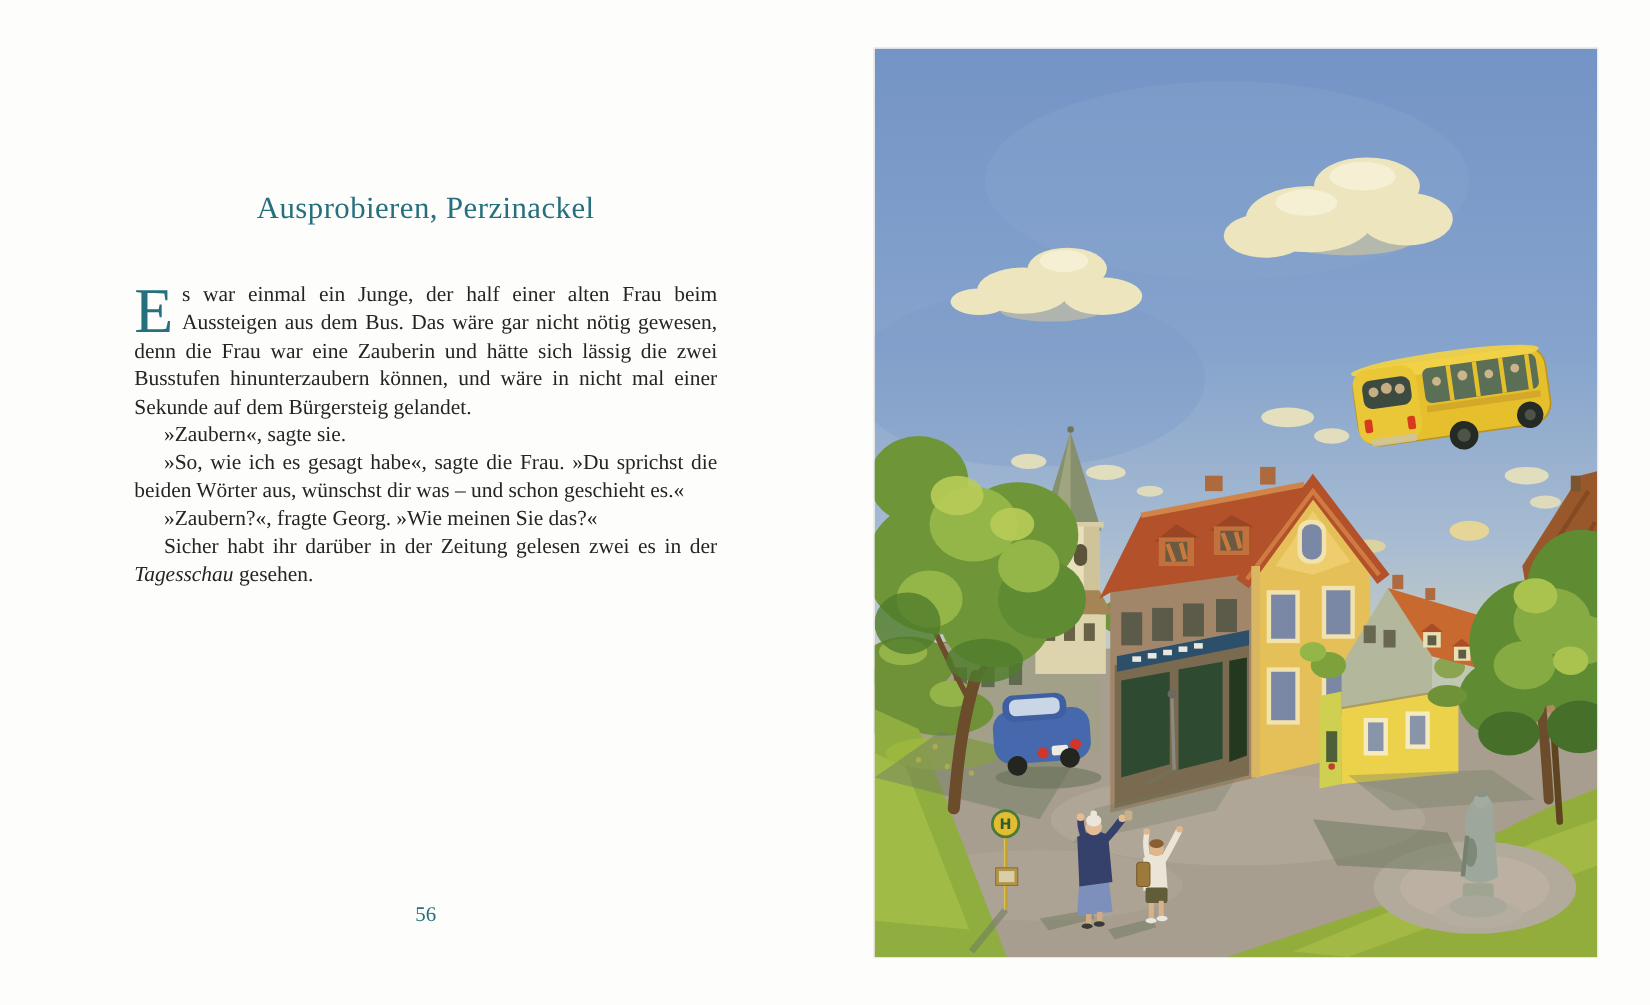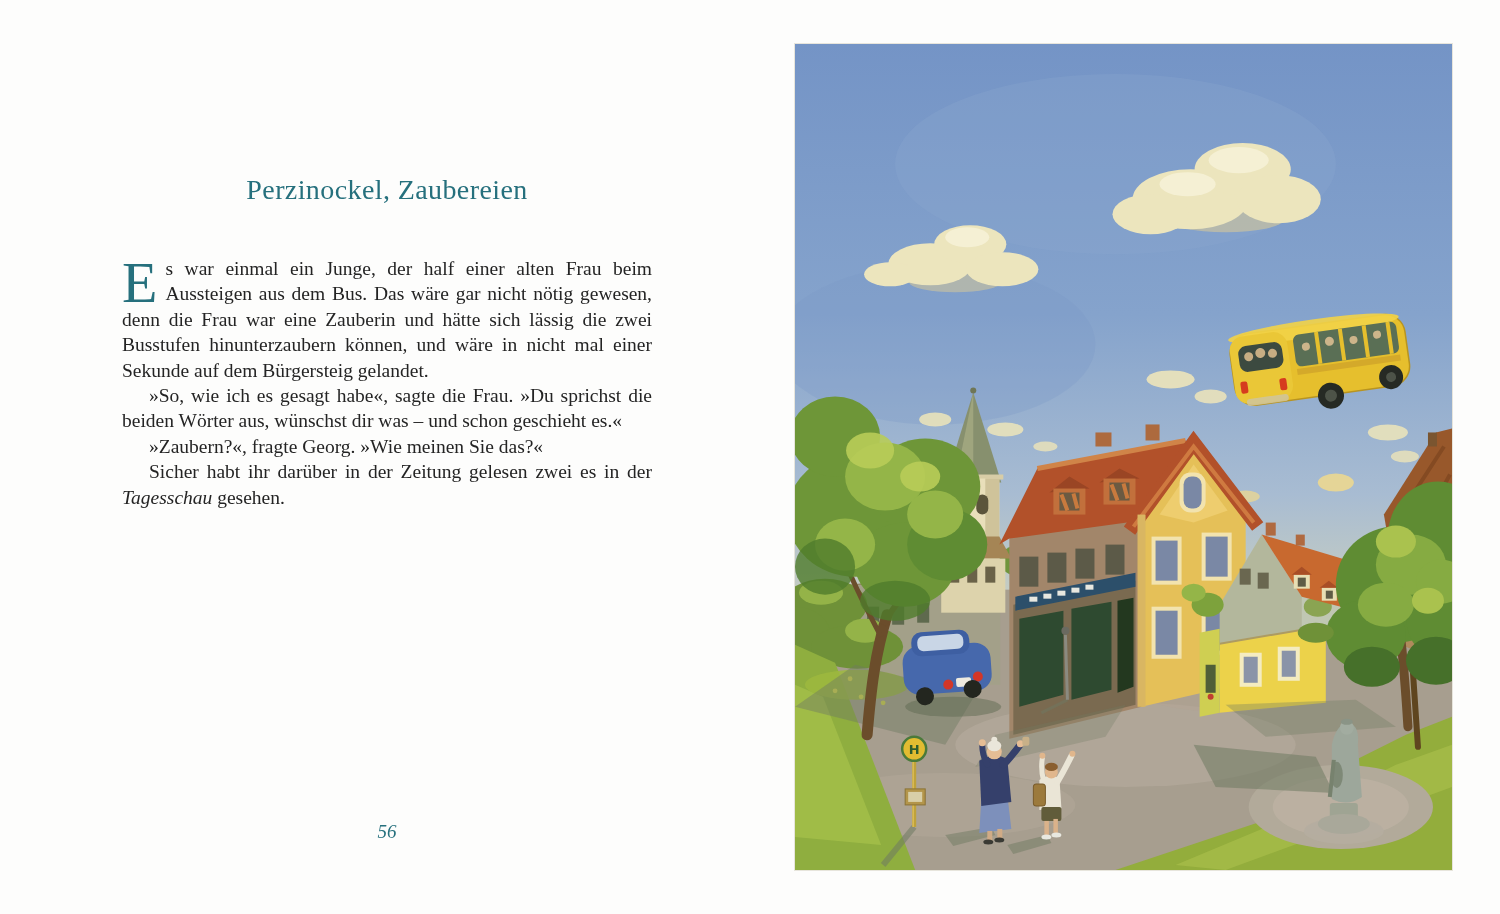--- a/index.html
+++ b/index.html
@@ -20,35 +20,36 @@
     hyphens:auto;-webkit-hyphens:auto;
   }
   .text-block p{margin:0;}
   .text-block p.indent{text-indent:27px;}
   .dropcap{
     float:left;color:var(--accent,#26707d);
     font-size:58px;line-height:46px;padding:4px 8px 0 0;
   }
   .page-number{
     position:absolute;left:122px;top:821px;width:530px;
-    text-align:center;font-size:19px;color:var(--accent,#26707d);font-style:italic;
+    text-align:center;font-size:19px;color:var(--accent,#26707d);
   }
   .illustration{
     position:absolute;left:795px;top:44px;width:657px;height:826px;
     outline:1px solid #e7e5dc;
   }
   .illustration svg{display:block;width:100%;height:100%;}
 </style>
 </head>
 <body>
 
-<h1 class="chapter-title">Perzinockel, Zaubereien</h1>
+<h1 class="chapter-title">Ausprobieren, Perzinackel</h1>
 
 <div class="text-block">
   <p><span class="dropcap">E</span><span>s war einmal ein Junge, der half einer alten Frau beim Aussteigen aus dem Bus. Das wäre gar nicht nötig gewesen, denn die Frau war eine Zauberin und hätte sich lässig die zwei Busstufen hinunterzaubern können, und wäre in nicht mal einer Sekunde auf dem Bürgersteig gelandet.</span></p>
+  <p class="indent">»Zaubern«, sagte sie.</p>
   <p class="indent">»So, wie ich es gesagt habe«, sagte die Frau. »Du sprichst die beiden Wörter aus, wünschst dir was – und schon geschieht es.«</p>
   <p class="indent">»Zaubern?«, fragte Georg. »Wie meinen Sie das?«</p>
   <p class="indent"><span>Sicher habt ihr darüber in der Zeitung gelesen zwei es in der </span><i>Tagesschau</i><span> gesehen.</span></p>
 </div>
 
 <div class="page-number">56</div>
 
 <div class="illustration">
 <svg viewBox="0 0 656 825" preserveAspectRatio="none">
   <defs>

